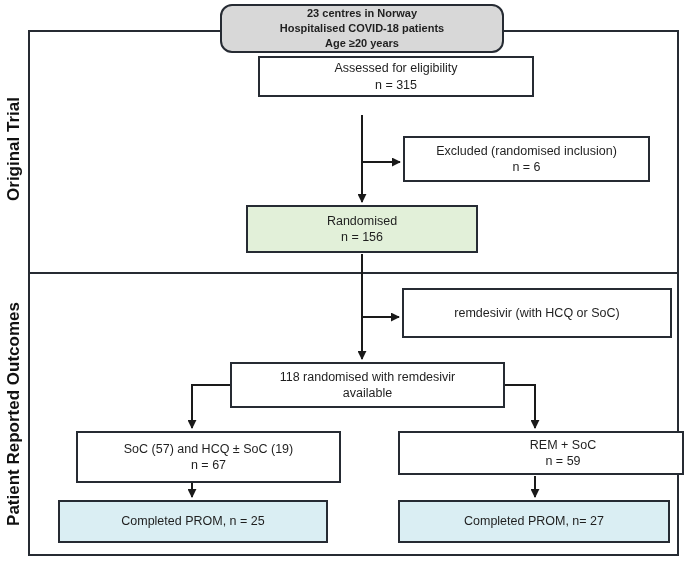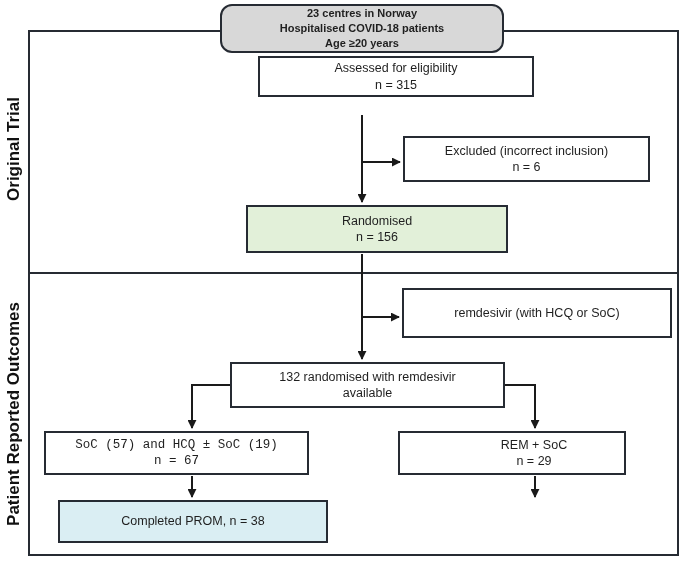--- a/index.html
+++ b/index.html
@@ -28,25 +28,25 @@
 
   
   .box{position:absolute;box-sizing:border-box;border:2px solid var(--border);background:var(--box-fill);
        display:flex;flex-direction:column;align-items:center;justify-content:center;
        text-align:center;font-size:12.5px;line-height:1.32;z-index:2;}
   .header-box{left:220px;top:4px;width:284px;height:49px;border-radius:12px;
               background:var(--header-fill);border-width:2.5px;
               font-size:11px;font-weight:600;line-height:1.35;z-index:3;}
   .b-assessed{left:246px;top:56px;width:276px;height:41px;margin-left:12px;}
   .b-excluded{left:403px;top:136px;width:247px;height:46px;}
-  .b-randomised{left:246px;top:205px;width:262px;height:48px;background:var(--green-fill);}
+  .b-randomised{left:246px;top:205px;width:232px;height:48px;background:var(--green-fill);}
   .b-no-rem{left:402px;top:288px;width:270px;height:50px;}
   .b-rem-avail{left:230px;top:362px;width:275px;height:46px;}
-  .b-soc{left:44px;top:431px;width:265px;height:44px;font-family:Liberation Mono, monospace;}
-  .b-rem-soc{left:398px;top:431px;width:228px;height:44px;padding-left:44px;}
+  .b-soc{left:76px;top:431px;width:265px;height:52px;}
+  .b-rem-soc{left:398px;top:431px;width:286px;height:44px;padding-left:44px;}
   .b-prom-left{left:58px;top:500px;width:270px;height:43px;background:var(--blue-fill);}
   .b-prom-right{left:398px;top:500px;width:272px;height:43px;background:var(--blue-fill);}
 
   
   svg.arrows{position:absolute;left:0;top:0;width:685px;height:563px;z-index:1;pointer-events:none;}
   svg.arrows path{stroke:var(--arrow);stroke-width:2;fill:none;}
   #ah path{fill:var(--arrow);stroke:none;}
 </style>
 </head>
 <body>
@@ -80,46 +80,49 @@
     <div>Hospitalised COVID-18 patients</div>
     <div>Age ≥20 years</div>
   </div>
 
   <div class="box b-assessed">
     <div>Assessed for eligibility</div>
     <div>n = 315</div>
   </div>
 
   <div class="box b-excluded">
-    <div>Excluded (incorrect inclusion)</div>
+    <div>Excluded (randomised inclusion)</div>
     <div>n = 6</div>
   </div>
 
   <div class="box b-randomised">
     <div>Randomised</div>
     <div>n = 156</div>
   </div>
 
   <div class="box b-no-rem">
     <div>remdesivir (with HCQ or SoC)</div>
   </div>
 
   <div class="box b-rem-avail">
-    <div>132 randomised with remdesivir</div>
+    <div>118 randomised with remdesivir</div>
     <div>available</div>
   </div>
 
   <div class="box b-soc">
     <div>SoC (57) and HCQ ± SoC (19)</div>
     <div>n = 67</div>
   </div>
 
   <div class="box b-rem-soc">
     <div>REM + SoC</div>
-    <div>n = 29</div>
+    <div>n = 59</div>
   </div>
 
   <div class="box b-prom-left">
-    <div>Completed PROM, n = 38</div>
+    <div>Completed PROM, n = 25</div>
   </div>
 
+  <div class="box b-prom-right">
+    <div>Completed PROM, n= 27</div>
+  </div>
 
 </div>
 
 </body></html>

